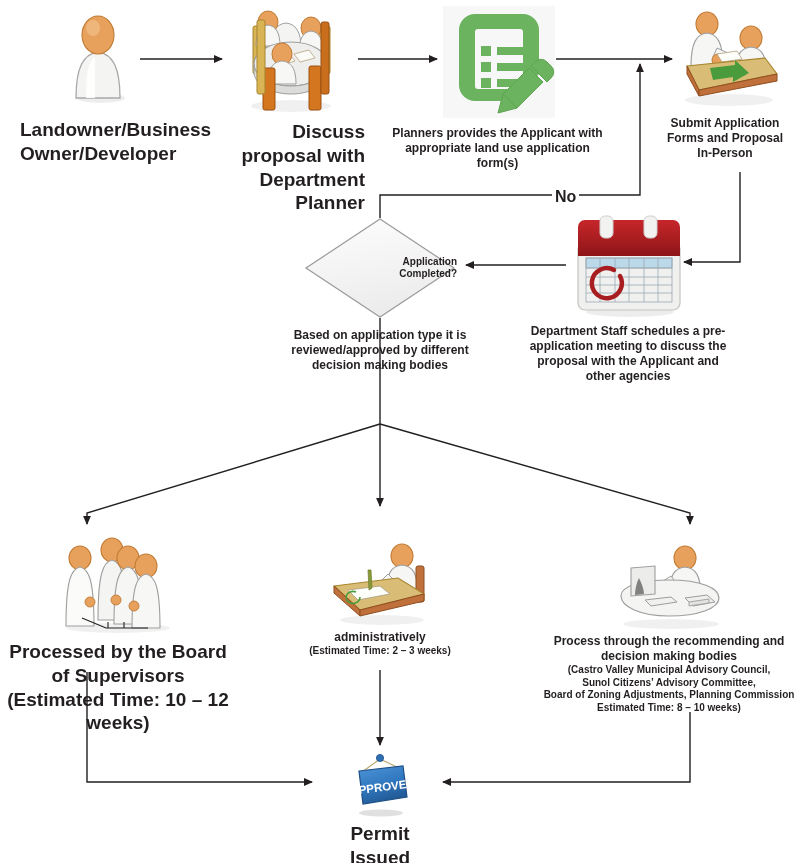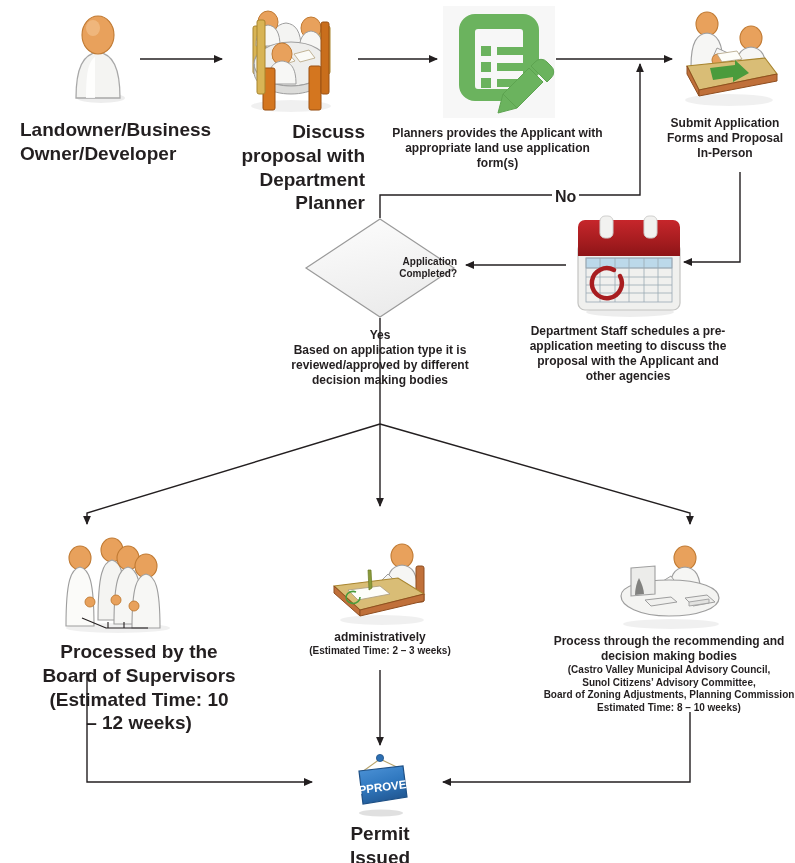--- a/index.html
+++ b/index.html
@@ -98,21 +98,20 @@
       <line x1="380" y1="670" x2="380" y2="745" marker-end="url(#ah)"></line>
 
       <path d="M690,712 L690,782 L450,782"></path>
       <path d="M450,782 L443,782" marker-end="url(#ah)"></path>
     </g>
   </svg>
 
   <div class="edge-label" style="left:552px; top:188px;">No</div>
 
   <div style="position:absolute; left:250px; top:328px; width:260px; text-align:center;">
-    <div class="node-label lbl-12">Yes</div>
     <div class="node-label lbl-12">Based on application type it is</div>
     <div class="node-label lbl-12">reviewed/approved by different</div>
     <div class="node-label lbl-12">decision making bodies</div>
   </div>
 
   <div class="node" style="left:20px; top:10px; width:155px;">
     <div class="icon-wrap" style="left:48px; top:0px;">
       <svg width="60" height="95" viewBox="0 0 60 95" xmlns="http://www.w3.org/2000/svg">
         <ellipse cx="33" cy="88" rx="24" ry="5" fill="#000" opacity="0.07"></ellipse>
         <path d="M8,88 C8,58 15,44 30,42 C45,44 52,58 52,88 Z" fill="#f4f4f2" stroke="#a8a8a8" stroke-width="1.3"></path>
@@ -304,21 +303,21 @@
         <path d="M14,92 C14,46 19,35 28,33 C37,35 42,46 42,92 Z" fill="#fbfbf9" stroke="#9e9e9e" stroke-width="1.1"></path>
         <circle cx="38" cy="68" r="5" fill="#e8a15c" stroke="#c07a33" stroke-width="0.9"></circle>
 
         <g stroke="#231f20" stroke-width="1.1" fill="none">
           <path d="M30,84 L54,94 L96,94"></path>
           <path d="M56,88 L56,94"></path>
           <path d="M72,88 L72,94"></path>
         </g>
       </svg>
     </div>
-    <div style="margin-top:106px;padding-left:42px;">
+    <div style="margin-top:106px;">
       <div class="node-label lbl-13">Processed by the Board of Supervisors</div>
       <div class="node-label lbl-13">(Estimated Time: 10 – 12 weeks)</div>
     </div>
   </div>
 
   <div class="node" style="left:278px; top:542px; width:204px;">
     <div class="icon-wrap" style="left:48px; top:0px;">
       <svg width="110" height="84" viewBox="0 0 110 84" xmlns="http://www.w3.org/2000/svg">
         <ellipse cx="56" cy="78" rx="42" ry="5" fill="#000" opacity="0.06"></ellipse>
 

